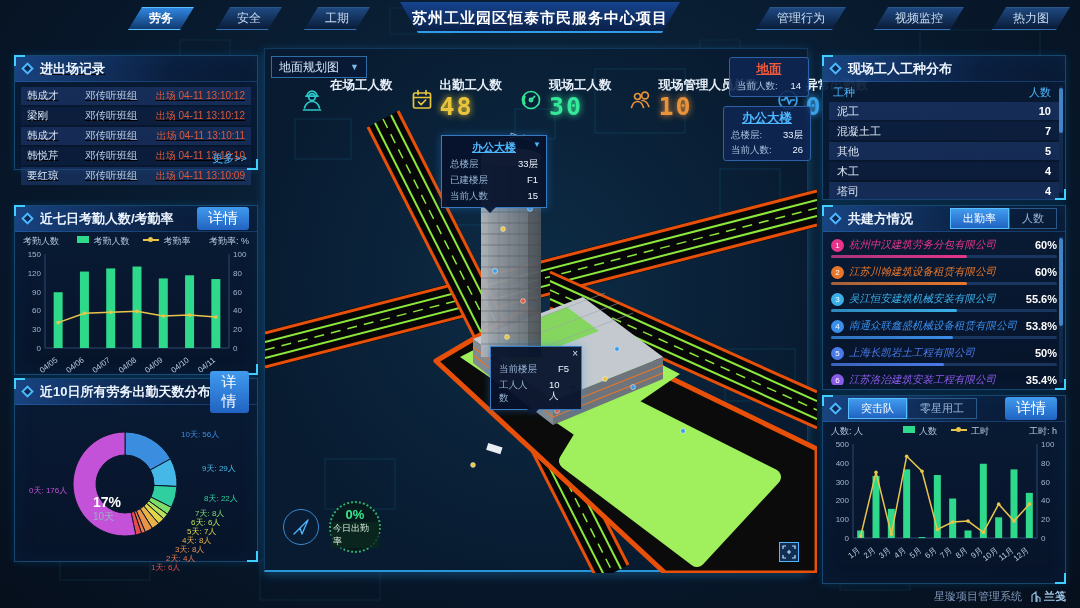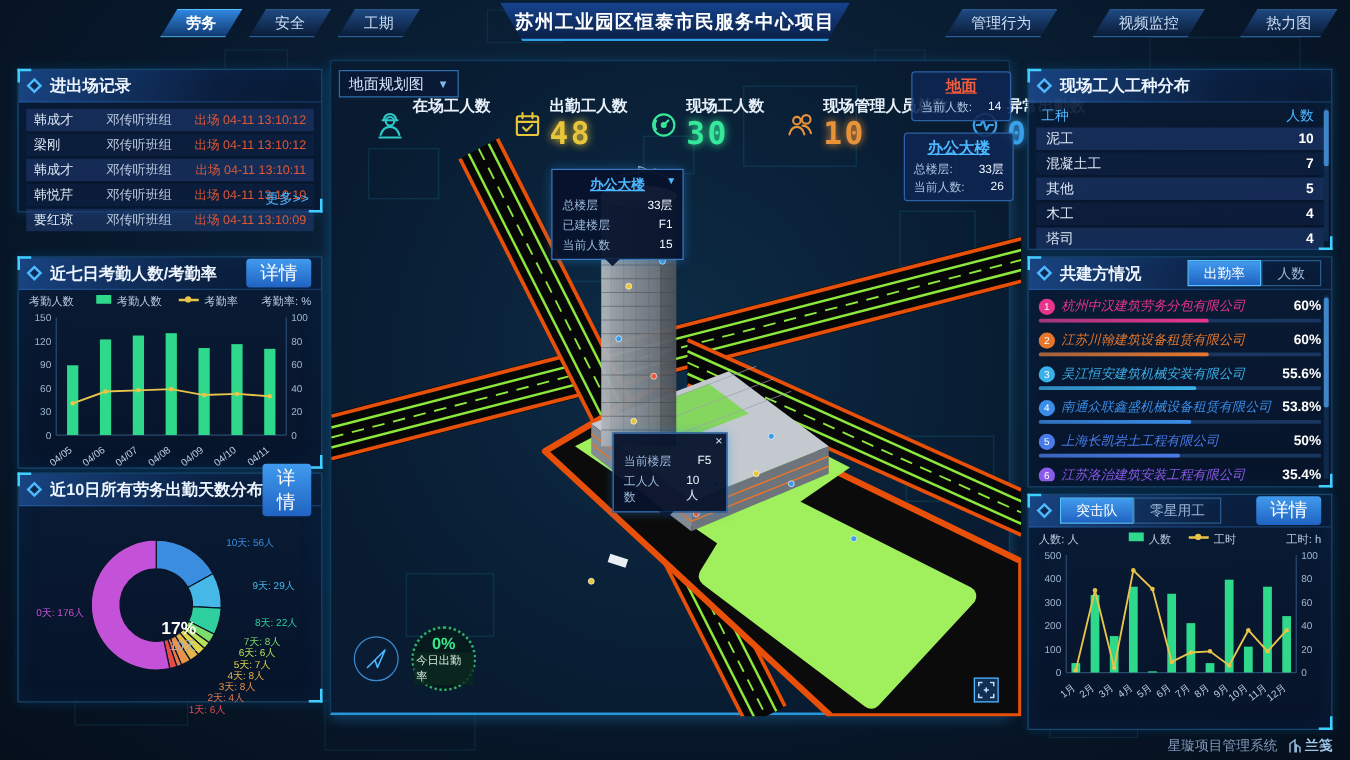--- a/index.html
+++ b/index.html
@@ -5,21 +5,21 @@
   *{margin:0;padding:0;box-sizing:border-box;font-family:"Liberation Sans",sans-serif;}
   html,body{background:#04080f;}
   #app{position:relative;width:1080px;height:608px;overflow:hidden;
        background:radial-gradient(ellipse at 50% 35%, #0e2a42 0%, #081a2e 55%, #060f1c 100%);}
   #bg-pattern{position:absolute;left:0;top:0;z-index:0;}
   
   header{position:absolute;left:0;top:0;width:1080px;height:40px;z-index:5;}
   .clock{position:absolute;left:16px;top:4px;}
   .clock .time{font-size:19px;font-weight:bold;color:#f2f7ff;letter-spacing:1px;}
   .clock .date{font-size:10px;color:#93a9c4;margin-top:1px;}
-  .tabs-left{position:absolute;left:128px;top:7px;display:flex;gap:5px;}
+  .tabs-left{position:absolute;left:128px;top:7px;display:flex;gap:22px;}
   .tabs-right{position:absolute;right:10px;top:7px;display:flex;gap:28px;}
   .top-tab{height:23px;line-height:21px;padding:0 20px;font-size:12px;color:#c9dcf0;cursor:pointer;
      background:linear-gradient(180deg,rgba(36,84,150,.8),rgba(10,28,58,.9));
      clip-path:polygon(14px 0,100% 0,calc(100% - 14px) 100%,0 100%);
      border:1px solid rgba(80,160,230,.45);}
   .top-tab.active{background:linear-gradient(180deg,#2f86e0,#11396f);color:#fff;font-weight:bold;
      border:1px solid #57c0ff;}
   .title-banner{position:absolute;left:400px;top:2px;width:280px;height:31px;line-height:31px;text-align:center;
      color:#fff;font-weight:bold;font-size:15px;letter-spacing:1px;
      background:linear-gradient(180deg,#16448e,#0a2048);
@@ -52,21 +52,21 @@
   
   .cap-row{display:flex;align-items:center;height:16px;padding:2px 8px 0 8px;font-size:9px;color:#b8cce0;}
   .legend{display:flex;gap:14px;margin:0 auto;align-items:center;}
   .legend .sw{display:inline-block;width:12px;height:7px;background:#2fd98c;margin-right:4px;vertical-align:1px;}
   .legend .ln{display:inline-block;width:16px;height:2px;background:#e8c54a;margin-right:4px;vertical-align:3px;position:relative;}
   .legend .ln::after{content:"";position:absolute;left:5px;top:-2px;width:5px;height:5px;border-radius:50%;background:#e8c54a;}
   .tick{font-size:8px;fill:#9fb6d0;}
   .xlab{font-size:8px;fill:#b8cce0;}
   
   .donut-label{position:absolute;font-size:8px;white-space:nowrap;}
-  .donut-center{position:absolute;text-align:right;width:64px;}
+  .donut-center{position:absolute;text-align:left;width:64px;}
   .donut-center .pct{font-size:14px;font-weight:bold;color:#fff;}
   .donut-center .sub{font-size:10px;color:#9ab0c8;}
   
   #map-panel{left:264px;top:48px;width:544px;height:524px;position:absolute;z-index:2;
      border:1px solid #0f3a5f;border-bottom:2px solid #2796d8;box-shadow:0 3px 10px rgba(40,150,220,.35);
      background:radial-gradient(ellipse at 50% 45%, #0d2c46 0%, #081b30 75%);}
   #map-svg{position:absolute;left:0;top:0;}
   .map-select{position:absolute;left:6px;top:7px;width:96px;height:22px;line-height:20px;z-index:6;
      background:rgba(8,26,54,.9);border:1px solid #2e6ea8;color:#d5e7fb;font-size:12px;padding:0 7px;cursor:pointer;}
   .map-select .caret{float:right;color:#7fb8e8;font-size:9px;}
@@ -146,21 +146,21 @@
     <div class="title-banner">
       <span>苏州工业园区恒泰市民服务中心项目</span>
     </div>
     <div class="tabs-right" id="tabs-right">
         <div class="top-tab">管理行为</div>
         <div class="top-tab">视频监控</div>
         <div class="top-tab">热力图</div>
       </div>
   </header>
 
-  <div class="panel" style="left:14px;top:55px;width:244px;height:115px;">
+  <div class="panel" style="left:14px;top:55px;width:244px;height:115px;text-decoration:underline;">
     <div class="panel-header">
       <span class="diamond-icon"></span>
       <span class="panel-title">进出场记录</span>
     </div>
     <div class="ee-rows" id="ee-rows">
         <div class="ee-row">
           <div class="ee-name">韩成才</div>
           <div class="ee-group">邓传听班组</div>
           <div class="ee-event">出场 04-11 13:10:12</div>
         </div>

